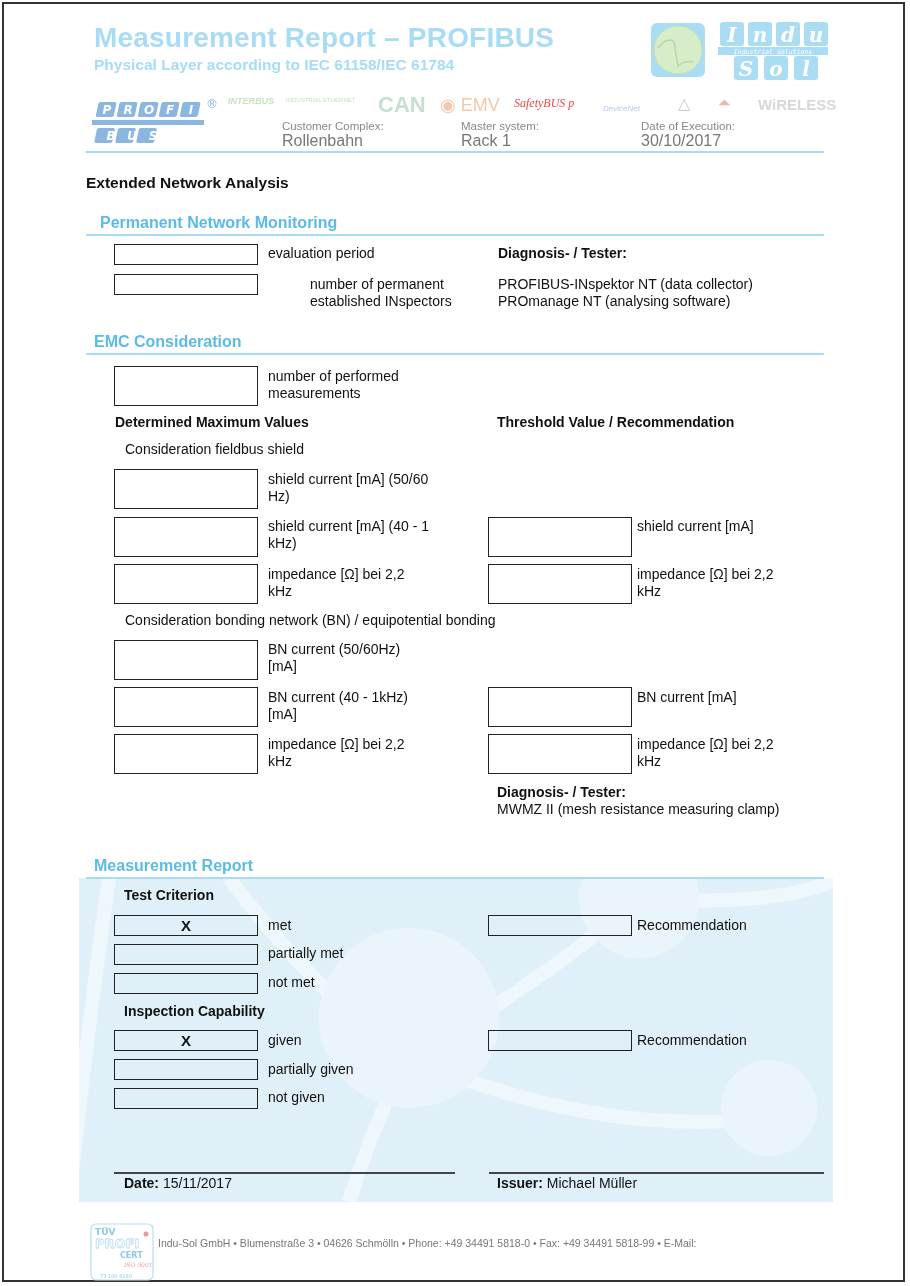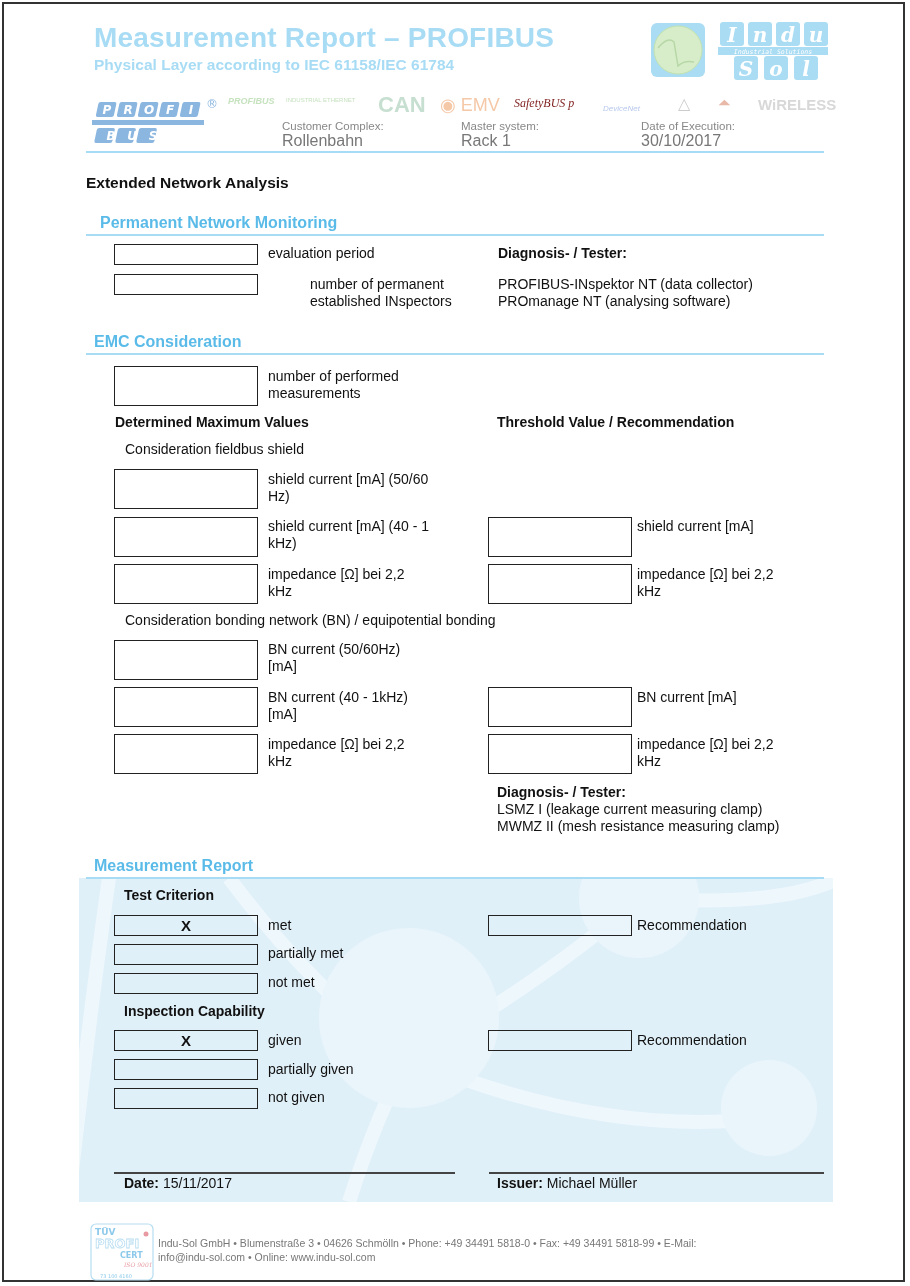--- a/index.html
+++ b/index.html
@@ -83,25 +83,25 @@
         <text x="99" y="18">I</text>
       <text x="19" y="44">B</text>
         <text x="40" y="44">U</text>
         <text x="61" y="44">S</text>
     </g>
     <text x="114" y="12" fill="#8ab6e0" font-size="12" font-family="DejaVu Sans, sans-serif">®</text>
   </svg>
 </div>
 
 <div class="abs logos-strip">
-  <span class="abs" style="left:0;top:2px;font-size:9px;font-weight:bold;font-style:italic;color:#c6e2bf;">PROFIBUS</span>
+  <span class="abs" style="left:0;top:2px;font-size:9px;font-weight:bold;font-style:italic;color:#c6e2bf;">INTERBUS</span>
   <span class="abs" style="left:58px;top:3px;font-size:6px;color:#c6e2bf;width:70px;">INDUSTRIAL ETHERNET</span>
   <span class="abs" style="left:150px;top:-2px;font-size:22px;font-weight:bold;color:#c6dfd0;">CAN</span>
   <span class="abs" style="left:212px;top:0px;font-size:18px;color:#f5c8a8;">◉ <span>EMV</span></span>
-  <span class="abs" style="left:286px;top:2px;font-size:12px;font-style:italic;color:#7f1d1d;font-family:'Liberation Serif',serif;">SafetyBUS p</span>
+  <span class="abs" style="left:286px;top:2px;font-size:12px;font-style:italic;color:#ef4444;font-family:'Liberation Serif',serif;">SafetyBUS p</span>
   <span class="abs" style="left:375px;top:10px;font-size:8px;font-style:italic;color:#b8c8ec;">DeviceNet</span>
   <span class="abs" style="left:450px;top:0px;font-size:16px;color:#ccc;">△</span>
   <span class="abs" style="left:490px;top:0px;font-size:16px;color:#e8b8a8;">⏶</span>
   <span class="abs" style="left:530px;top:2px;font-size:15px;font-weight:bold;color:#d8d8d8;">WiRELESS</span>
 </div>
 
 <div class="abs meta-label" style="left:282px;top:120px;">Customer Complex:</div>
 <div class="abs meta-value" style="left:282px;top:132px;">Rollenbahn</div>
 <div class="abs meta-label" style="left:461px;top:120px;">Master system:</div>
 <div class="abs meta-value" style="left:461px;top:132px;">Rack 1</div>
@@ -186,21 +186,20 @@
     <div>kHz</div>
   </div>
 <div class="abs box box-mid" style="left:488px;top:734px;"></div>
 <div class="abs txt" style="left:637px;top:736px;">
     <div>impedance [Ω] bei 2,2</div>
     <div>kHz</div>
   </div>
 
 <div class="abs txt" style="left:497px;top:784px;">
   <div class="bold">Diagnosis- / Tester:</div>
-  <div>LSMZ I (leakage current measuring clamp)</div>
   <div>MWMZ II (mesh resistance measuring clamp)</div>
 </div>
 
 <div class="abs h-section" style="left:94px;top:857px;">Measurement Report</div>
 
 <div class="abs report-bg">
   <svg width="754" height="324" viewBox="0 0 754 324">
     <g fill="none" stroke="#eef7fc" stroke-width="14">
       <path d="M30 0 Q10 140 -10 320"></path>
       <path d="M150 0 Q240 120 330 180"></path>
@@ -249,14 +248,13 @@
     <text x="5" y="12" font-size="9" font-weight="bold" fill="#8cc9ea" font-family="DejaVu Sans, sans-serif">TÜV</text>
     <text x="5" y="25" font-size="13" font-weight="bold" fill="none" stroke="#b7ddf2" stroke-width="0.8" font-family="DejaVu Sans, sans-serif">PROFI</text>
     <circle cx="56" cy="11" r="2.5" fill="#e89aa3"></circle>
     <text x="30" y="35" font-size="8" font-weight="bold" fill="#8cc9ea" font-family="DejaVu Sans, sans-serif">CERT</text>
     <text x="34" y="44" font-size="6" font-style="italic" fill="#e6a0a8" font-family="DejaVu Serif, serif">ISO 9001</text>
     <text x="10" y="55" font-size="5" fill="#8cc9ea" font-family="DejaVu Sans, sans-serif">73 100 4160</text>
   </svg>
 </div>
 <div class="abs footer">
   <div>Indu-Sol GmbH • Blumenstraße 3 • 04626 Schmölln • Phone: +49 34491 5818-0 • Fax: +49 34491 5818-99 • E-Mail:</div>
-  <div>info@indu-sol.com • Online: www.indu-sol.com</div>
 </div>
 
 </body></html>

